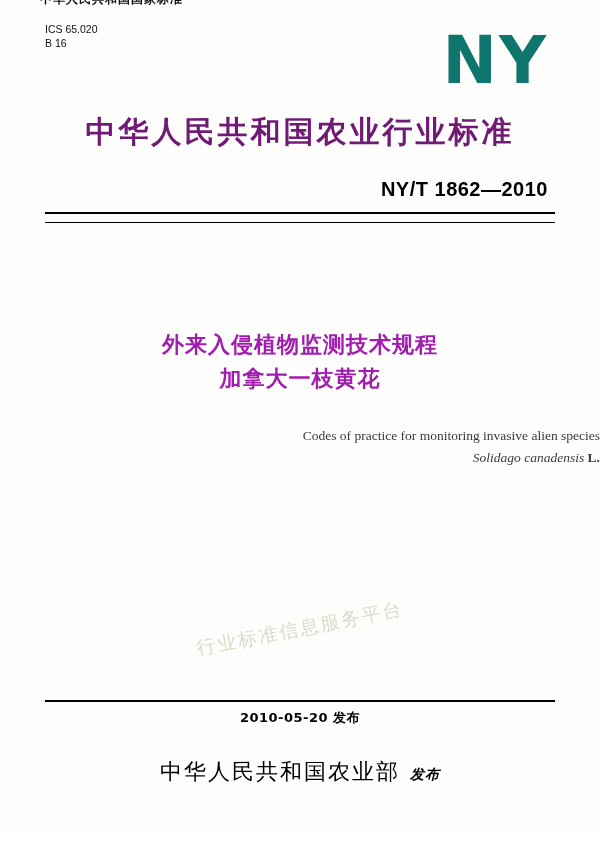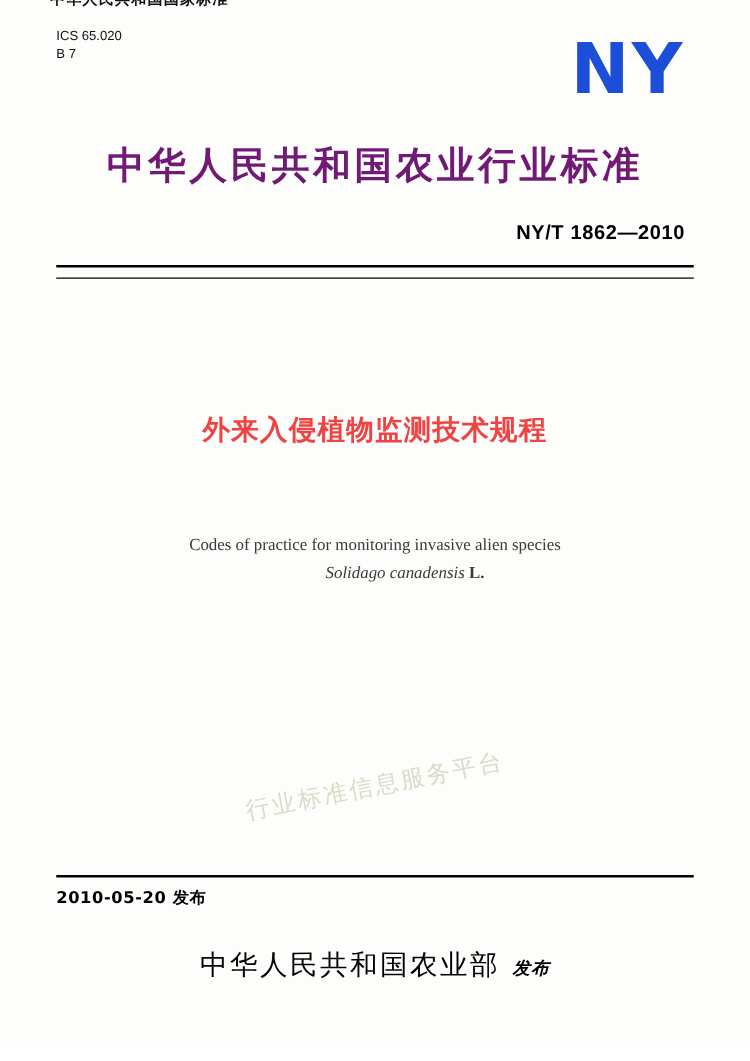--- a/index.html
+++ b/index.html
@@ -46,24 +46,24 @@
     color: #111;
     line-height: 1.35;
   }
   .ics div { white-space: nowrap; }
 
   .ny-logo {
     position: absolute;
     right: 52px;
     top: 28px;
     font-family: "DejaVu Sans", sans-serif;
-    font-size: 56px;
+    font-size: 65px;
     font-weight: bold;
     letter-spacing: 2px;
-    color: #1d4ed8;
+    color: #0f766e;
     line-height: 1;
   }
 
   .std-title {
     position: absolute;
     left: 0;
     right: 0;
     top: 112px;
     text-align: center;
     font-family: "DejaVu Sans", sans-serif;
@@ -71,21 +71,21 @@
     font-weight: bold;
     letter-spacing: 3px;
     color: #701a75;
   }
 
   .std-number {
     position: absolute;
     right: 52px;
     top: 178px;
     font-family: "Liberation Sans", sans-serif;
-    font-size: 16px;
+    font-size: 20px;
     font-weight: bold;
     color: #000;
     letter-spacing: 0.5px;
   }
 
   .rule-top {
     position: absolute;
     left: 45px;
     right: 45px;
     top: 212px;
@@ -104,31 +104,31 @@
   .cn-title {
     position: absolute;
     left: 0;
     right: 0;
     top: 328px;
     text-align: center;
     font-family: "DejaVu Sans", sans-serif;
     font-size: 22px;
     font-weight: bold;
     letter-spacing: 1px;
-    color: #ef4444;
+    color: #a21caf;
     line-height: 1.55;
   }
   .cn-title div { white-space: nowrap; }
 
   .en-title {
     position: absolute;
     left: 0;
     right: 0;
     top: 425px;
-    text-align: center;
+    text-align: right;
     font-family: "Liberation Serif", serif;
     font-size: 13.5px;
     color: #3a3a3a;
     line-height: 1.6;
   }
   .en-title .line2 {
     font-style: italic;
     padding-left: 48px;
   }
   .en-title .line2 .sp {
@@ -158,21 +158,21 @@
     height: 2px;
     background: #000;
   }
 
   .dates {
     position: absolute;
     left: 45px;
     right: 45px;
     top: 709px;
     display: flex;
-    justify-content: space-between;
+    justify-content: center;
     font-family: "DejaVu Sans", sans-serif;
     font-size: 13px;
     font-weight: bold;
     color: #000;
     letter-spacing: 0.5px;
   }
 
   .issuer {
     position: absolute;
     left: 0;
@@ -200,34 +200,35 @@
 <body>
 
 <div class="page">
 
   <div class="top-strip">
     <div class="top-strip-text">中华人民共和国国家标准</div>
   </div>
 
   <div class="ics">
     <div>ICS 65.020</div>
-    <div>B 7</div>
+    <div>B 16</div>
   </div>
 
   <div class="ny-logo">NY</div>
 
   <div class="std-title">中华人民共和国农业行业标准</div>
 
   <div class="std-number">NY/T 1862—2010</div>
 
   <div class="rule-top"></div>
   <div class="rule-thin"></div>
 
   <div class="cn-title">
     <div>外来入侵植物监测技术规程</div>
+    <div>加拿大一枝黄花</div>
   </div>
 
   <div class="en-title">
     <div>Codes of practice for monitoring invasive alien species</div>
     <div class="line2">
       <span>Solidago canadensis</span>
       <span class="sp">L.</span>
     </div>
   </div>
 

